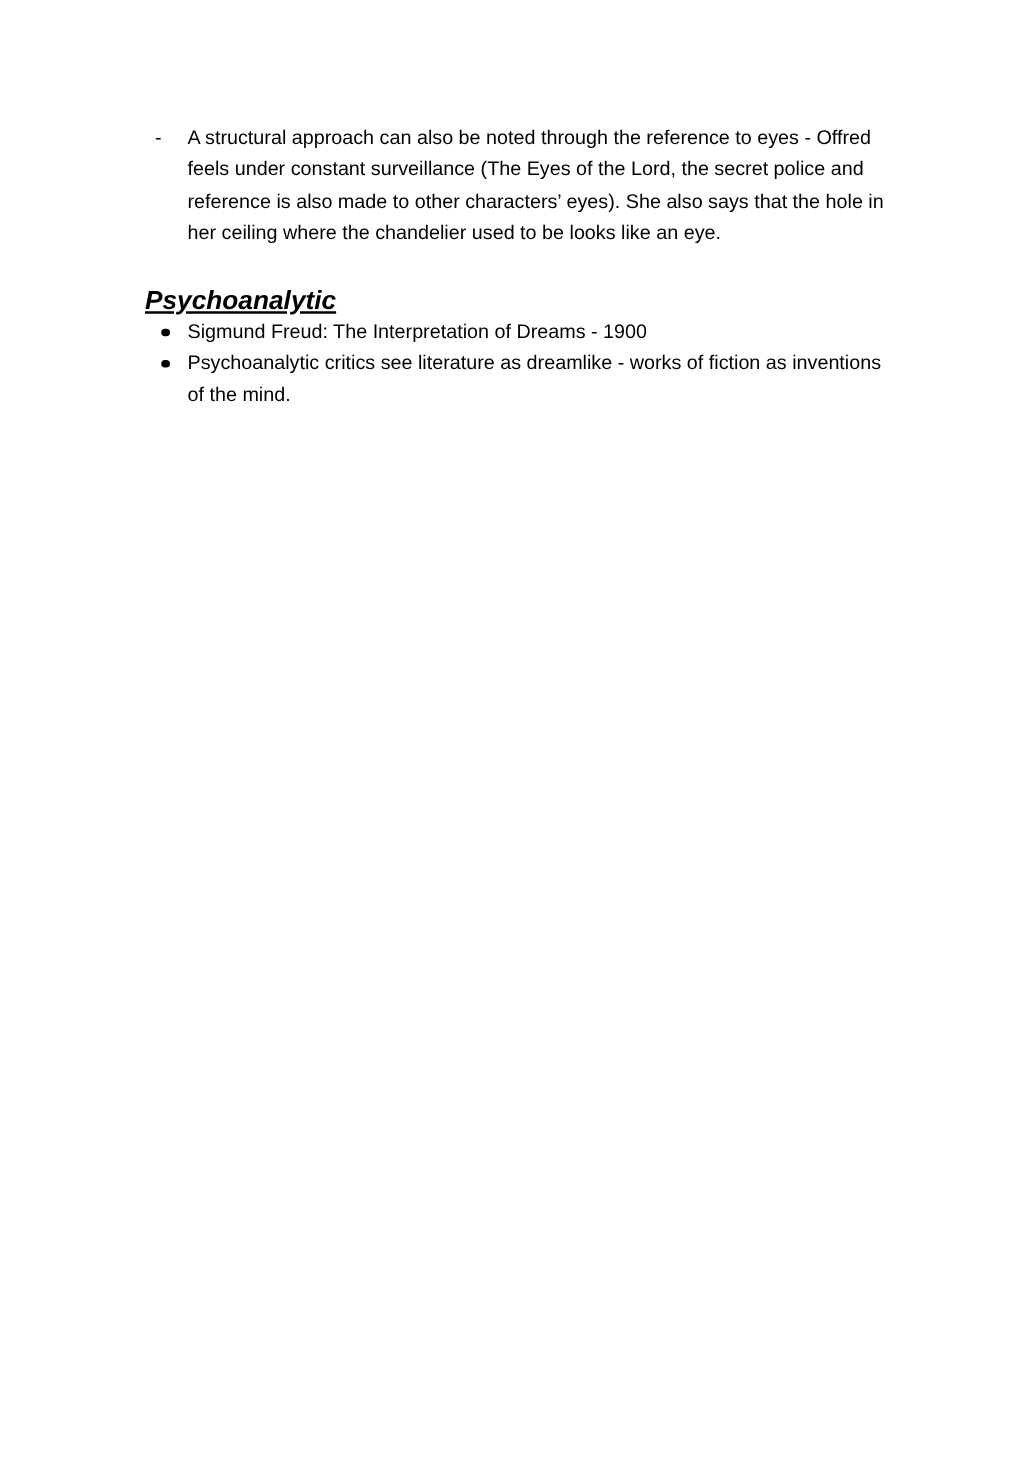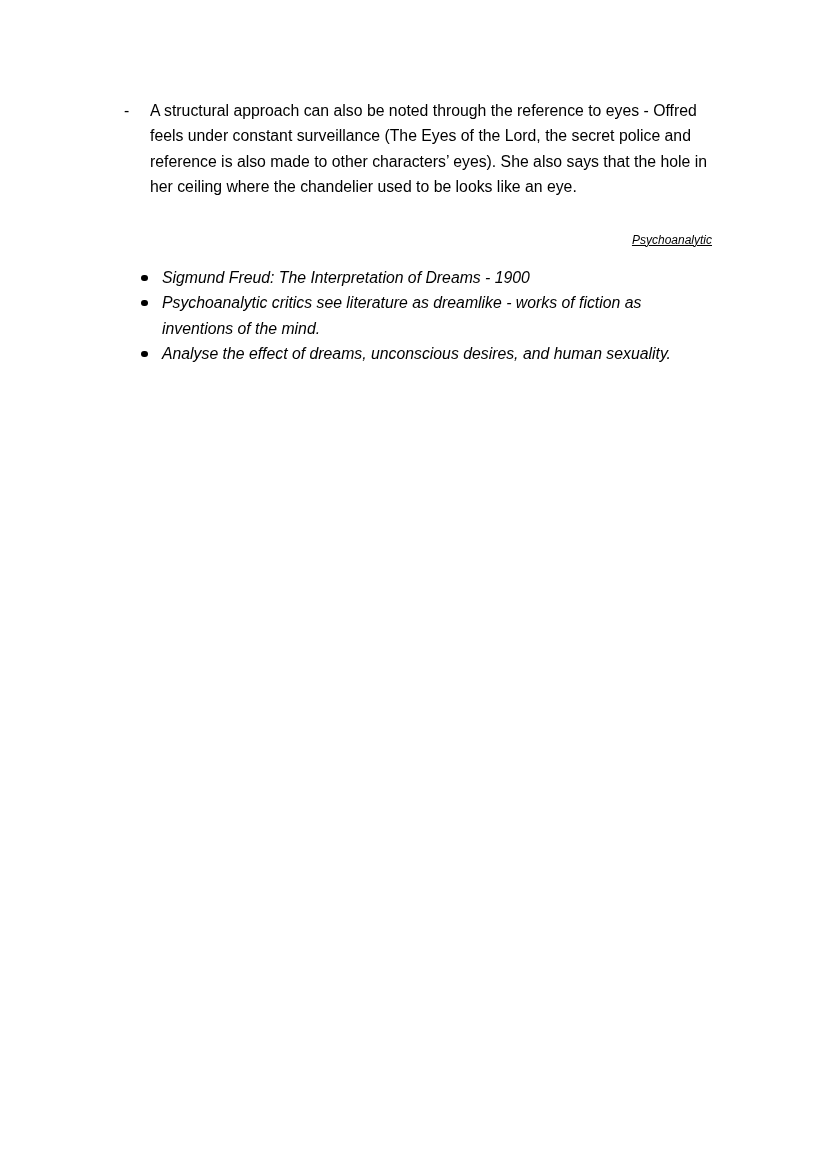--- a/index.html
+++ b/index.html
@@ -27,32 +27,31 @@
     position: relative;
     padding-left: 34px;
   }
   .dash-item .marker {
     position: absolute;
     left: 8px;
     top: 0;
   }
   .section-heading {
     margin: 28px 0 0 0;
-    text-align: right;
-    font-size: 12px;
+    text-align: left;
+    font-size: 21px;
     line-height: 25.4px;
-    font-weight: normal;
+    font-weight: bold;
     font-style: italic;
     text-decoration: underline;
   }
   ul.bullets {
     list-style: none;
-    margin: 12px;
+    margin: 0;
     padding: 0;
-    font-style: italic;
   }
   ul.bullets li {
     position: relative;
     padding-left: 34px;
   }
   ul.bullets li::before {
     content: "";
     position: absolute;
     left: 13px;
     top: 9.5px;
@@ -74,18 +73,15 @@
 
   <h3 class="section-heading">Psychoanalytic</h3>
 
   <ul class="bullets">
     <li>
       <span>Sigmund Freud: The Interpretation of Dreams - 1900</span>
     </li>
     <li>
       <span>Psychoanalytic critics see literature as dreamlike - works of fiction as inventions of the mind.</span>
     </li>
-    <li>
-      <span>Analyse the effect of dreams, unconscious desires, and human sexuality.</span>
-    </li>
   </ul>
 
 </div>
 
 </body></html>

